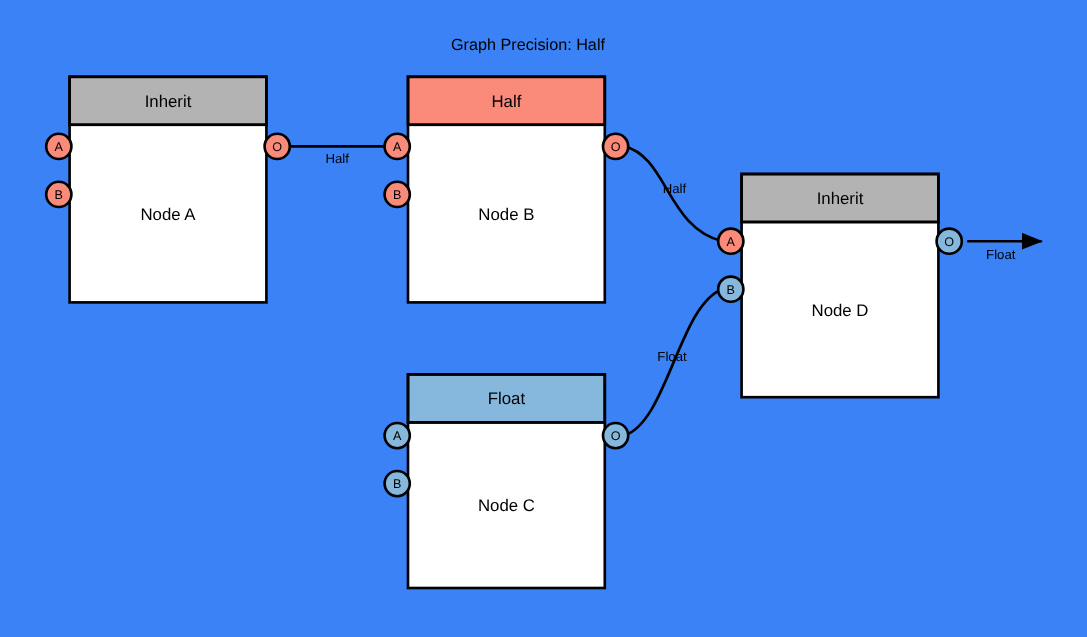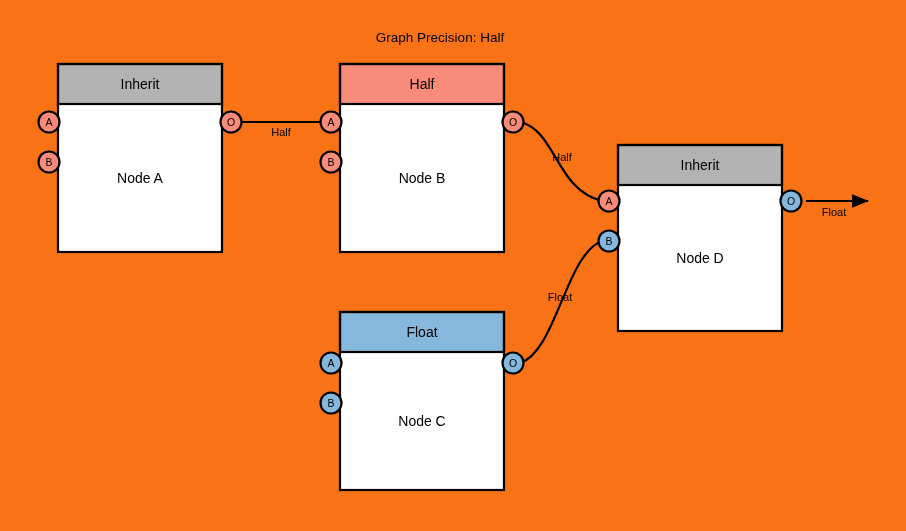--- a/index.html
+++ b/index.html
@@ -7,21 +7,21 @@
     padding: 0;
     background: #ffffff;
   }
   body {
     font-family: "Liberation Sans", sans-serif;
   }
   #canvas {
     position: relative;
     width: 906px;
     height: 531px;
-    background: #f97316;
+    background: #3b82f6;
     overflow: hidden;
   }
   #graph-svg {
     position: absolute;
     left: 0;
     top: 0;
     width: 906px;
     height: 531px;
   }
   .graph-title {

